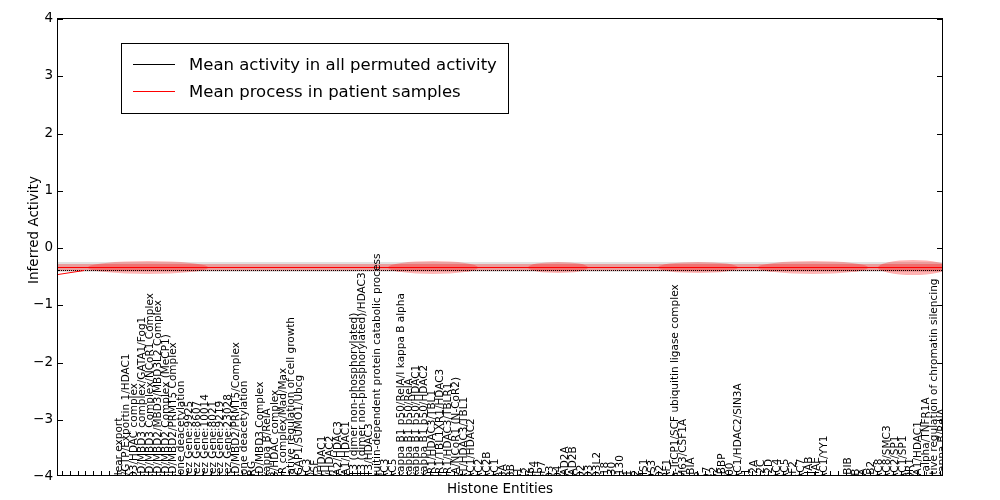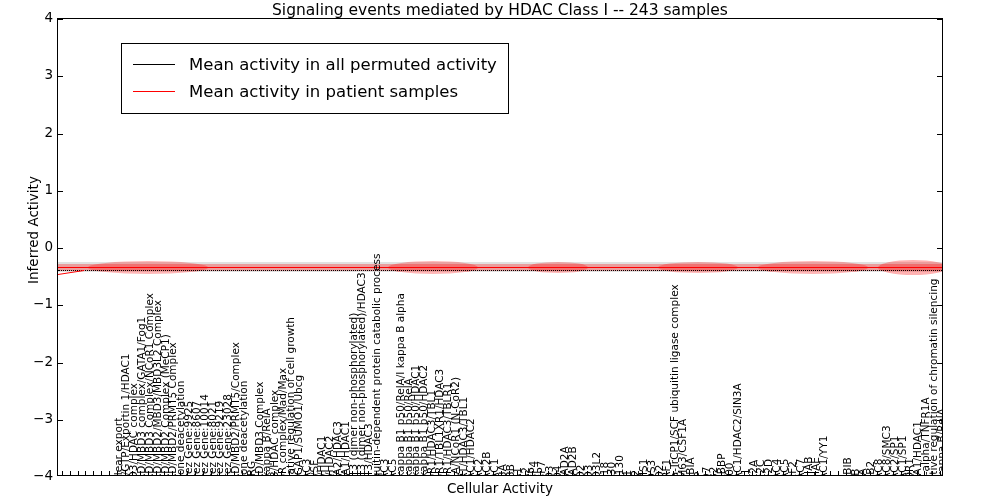--- a/index.html
+++ b/index.html
@@ -75,21 +75,20 @@
     transform:rotate(-90deg);
     white-space:nowrap;font-size:10.5px;line-height:1;
     color:#000;
   }
 </style>
 </head>
 <body>
 
 <div id="figure">
 
-  <div id="chart-title">Signaling events mediated by HDAC Class I -- 243 samples</div>
 
   <div id="y-axis-label">Inferred Activity</div>
 
   <div id="yticks">
       <div class="ytick-label" style="top: 18px;">4</div>
       <div class="ytick-label" style="top: 75.25px;">3</div>
       <div class="ytick-label" style="top: 132.5px;">2</div>
       <div class="ytick-label" style="top: 189.75px;">1</div>
       <div class="ytick-label" style="top: 247px;">0</div>
       <div class="ytick-label" style="top: 304.25px;">−1</div>
@@ -227,21 +226,21 @@
         <div class="xtl" style="left: 830.795px;">NF-kappa B/RelA</div>
       </div>
 
     <div id="legend">
       <div class="legend-row">
         <span class="legend-swatch" style="border-top:1.4px solid #000000;"></span>
         <span class="legend-text">Mean activity in all permuted activity</span>
       </div>
       <div class="legend-row">
         <span class="legend-swatch" style="border-top:1.6px solid #ff0000;"></span>
-        <span class="legend-text">Mean activity in patient samples</span>
+        <span class="legend-text">Mean process in patient samples</span>
       </div>
     </div>
 
   <div class="ytick-mark" style="top: 0px;"></div>
       <div class="ytick-mark right" style="top: 0px;"></div>
       <div class="ytick-mark" style="top: 57.25px;"></div>
       <div class="ytick-mark right" style="top: 57.25px;"></div>
       <div class="ytick-mark" style="top: 114.5px;"></div>
       <div class="ytick-mark right" style="top: 114.5px;"></div>
       <div class="ytick-mark" style="top: 171.75px;"></div>
@@ -362,15 +361,15 @@
       <div class="xtick-mark" style="left: 827.195px;"></div>
       <div class="xtick-mark" style="left: 835.035px;"></div>
       <div class="xtick-mark" style="left: 842.876px;"></div>
       <div class="xtick-mark" style="left: 850.717px;"></div>
       <div class="xtick-mark" style="left: 858.558px;"></div>
       <div class="xtick-mark" style="left: 866.398px;"></div>
       <div class="xtick-mark" style="left: 874.239px;"></div>
       <div class="xtick-mark" style="left: 882.08px;"></div>
     </div>
 
-  <div id="x-axis-label">Cellular Activity</div>
+  <div id="x-axis-label">Histone Entities</div>
 
 </div>
 
 </body></html>

